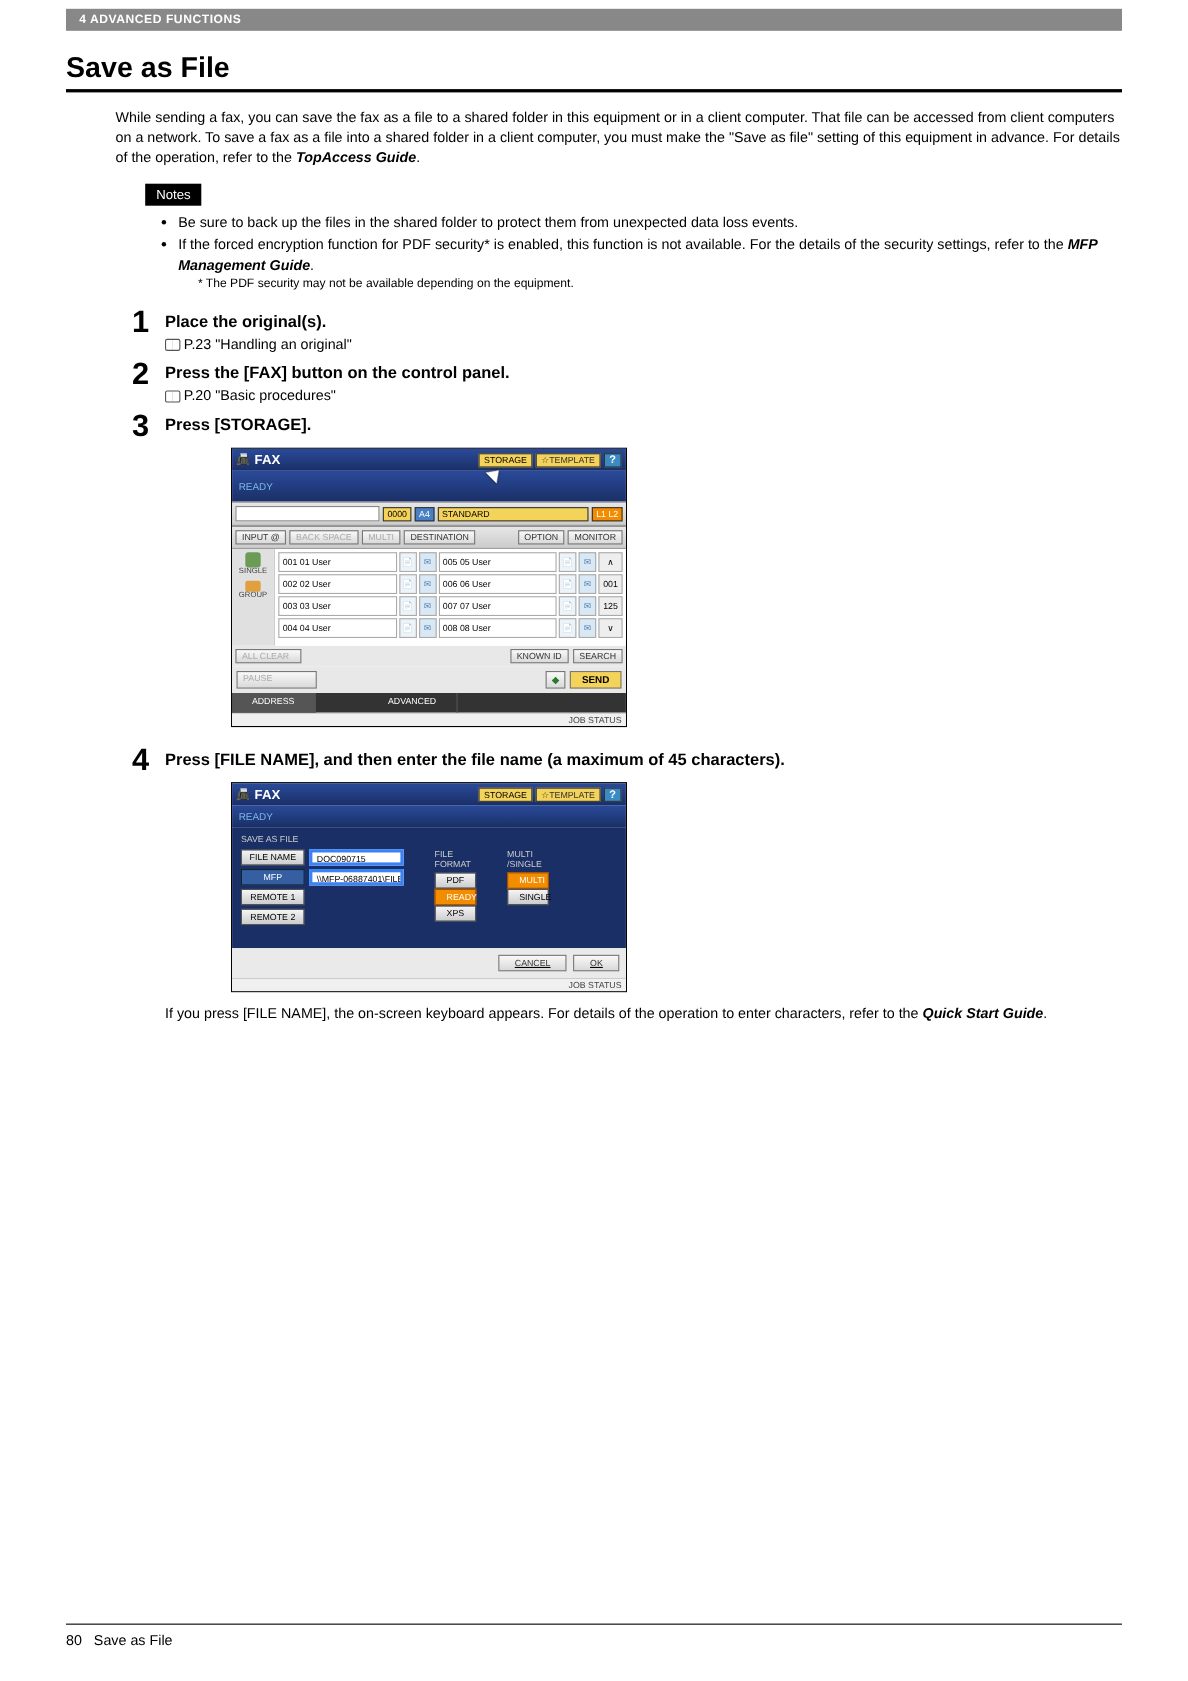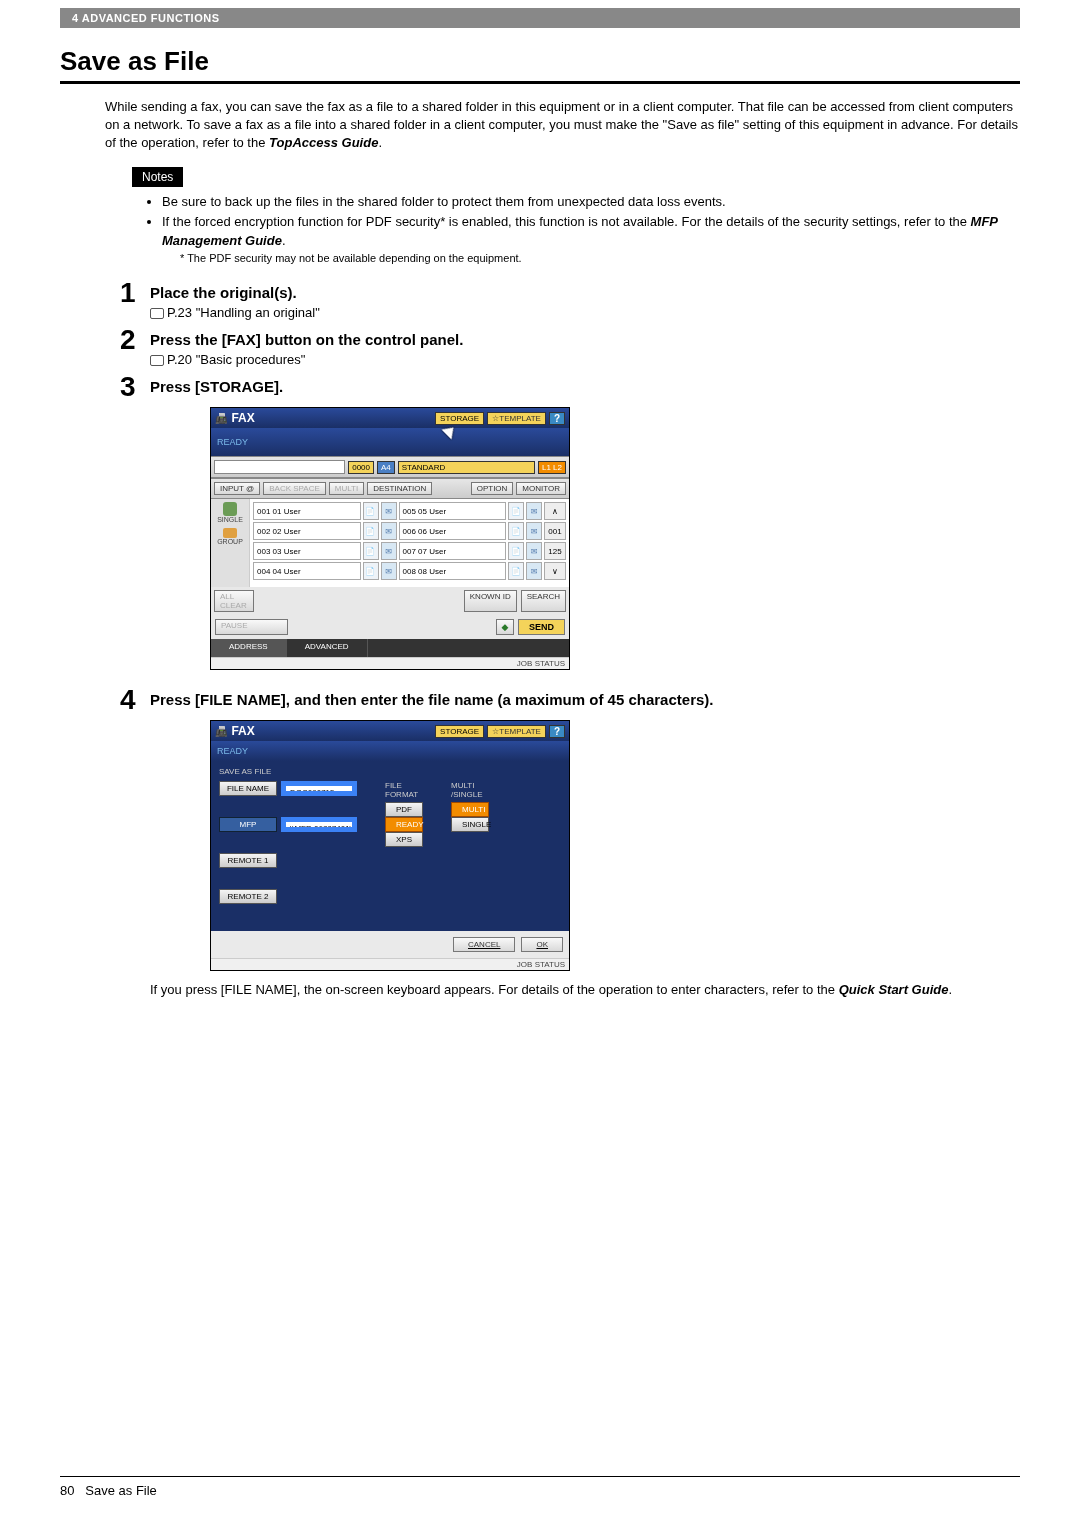--- a/index.html
+++ b/index.html
@@ -45,35 +45,35 @@
     .ss-side { width: 38px; background: #e0e0e0; display: flex; flex-direction: column; align-items: center; font-size: 7px; color: #444; }
     .ss-side-icon { width:14px; height:14px; margin-top:3px; background: #6b9c56; border-radius:3px; }
     .ss-side-icon2 { width:14px; height:10px; margin-top:5px; background: #e0a040; border-radius:2px; }
     .ss-userlist { flex: 1; display: grid; grid-template-columns: 1fr 16px 16px 1fr 16px 16px 22px; grid-auto-rows: 18px; gap: 2px; padding: 3px; font-size: 8px; background: #fff; border-left: 1px solid #ccc; }
     .ss-cell { border: 1px solid #aaa; display:flex; align-items:center; padding: 0 3px; overflow: hidden; white-space: nowrap; }
     .ss-cell.icn { justify-content:center; color:#5a80b0; background:#eef3f8; }
     .ss-cell.icn2 { justify-content:center; color:#5a80b0; background:#d8e8f4; }
     .ss-cell.arrow { justify-content:center; background:#eee; }
     .ss-bottom-btns { display:flex; gap:4px; padding: 3px; background:#e8e8e8; }
     .ss-bottom-btns .ss-mini-btn { flex:0 0 auto; }
-    .ss-tabs { display:flex; background:#333; height:18px; }
+    .ss-tabs { display:flex; background:#333; height:18px;gap:48px; }
     .ss-tab { color:#fff; font-size:8px; padding:3px 18px; border-right:1px solid #555; }
     .ss-tab.active { background:#555; }
     .ss-send-row { display:flex; justify-content:flex-end; padding:4px; background:#e8e8e8; gap:4px;}
     .ss-send-btn { background:#f4d35a; border:1px solid #777; font-size:9px; padding:2px 10px; font-weight:bold;}
     .ss-back-icon { background:linear-gradient(#f9f9f9,#d9d9d9); border:1px solid #777; width:18px; font-size:9px; color:#2a7a2a; display:flex; align-items:center; justify-content:center;}
     .ss-jobstatus { text-align:right; font-size:8px; padding:1px 4px; color:#444; border-top:1px solid #ccc; background:#f0f0f0;}
 
     
     .ss-saf-body { padding: 6px 8px; font-size: 8px; color:#ccc; background:#1a2f66; min-height:110px;}
     .ss-saf-title { color:#ccc; font-size:8px; margin-bottom:5px;}
-    .ss-saf-row { display:flex; gap:4px; align-items:flex-end; margin-bottom:21px;}
+    .ss-saf-row { display:flex; gap:4px; align-items:flex-end; margin-bottom:3px;}
     .ss-saf-label-btn { background:linear-gradient(#f5f5f5,#ccc); border:1px solid #555; color:#000; font-size:8px; padding:2px 5px; width:58px; text-align:center;}
     .ss-saf-label-btn.blue { background:#355fa0; color:#fff; border:1px solid #123; }
-    .ss-saf-field { background:#fff; border:5px solid #3b82f6; color:#000; font-size:8px; padding:2px 4px; width:76px; height:15px; overflow:hidden; white-space:nowrap;}
+    .ss-saf-field { background:#fff; border:3px solid #3b82f6; color:#000; font-size:8px; padding:2px 4px; width:86px; height:15px; overflow:hidden; white-space:nowrap;}
     .ss-saf-cols { display:flex; gap: 28px; }
     .ss-saf-col-label { color:#ccc; font-size:8px; margin-bottom:3px; display:block;}
     .ss-saf-opt { background:linear-gradient(#f5f5f5,#ccc); border:1px solid #555; color:#000; font-size:8px; padding:2px 10px; margin-bottom:0; text-align:center; width:38px;}
     .ss-saf-opt.sel { background:#f28c00; color:#fff; border:1px solid #a04a00;}
     .ss-saf-bottom { display:flex; justify-content:flex-end; gap:6px; padding:6px; background:#eaeaea;text-decoration:underline;}
     .ss-saf-bottom .ss-mini-btn { padding:2px 14px; }
 
     .cursor-arrow { position: absolute; width: 14px; height: 18px; pointer-events: none; }
     .cursor-arrow::before { content: ""; position:absolute; border-left: 10px solid #fff; border-top: 7px solid transparent; border-bottom:7px solid transparent; transform: rotate(-45deg); top:2px; left:2px; filter: drop-shadow(0 0 1px #000);}
 
@@ -189,21 +189,21 @@
             <div class="ss-cell">004 04 User</div>
               <div class="ss-cell icn">📄</div>
               <div class="ss-cell icn2">✉</div>
             <div class="ss-cell">008 08 User</div>
               <div class="ss-cell icn">📄</div>
               <div class="ss-cell icn2">✉</div>
             <div class="ss-cell arrow">∨</div>
           </div>
         </div>
         <div class="ss-bottom-btns">
-          <span class="ss-mini-btn disabled" style="width:40px;">ALL CLEAR</span>
+          <span class="ss-mini-btn disabled" style="width:60px;">ALL CLEAR</span>
           <span style="flex:1"></span>
           <span class="ss-mini-btn">KNOWN ID</span>
           <span class="ss-mini-btn">SEARCH</span>
         </div>
         <div class="ss-send-row">
           <span class="ss-mini-btn disabled" style="margin-right:auto; width:73px;">PAUSE</span>
           <span class="ss-back-icon">◆</span>
           <span class="ss-send-btn">SEND</span>
         </div>
         <div class="ss-tabs">

